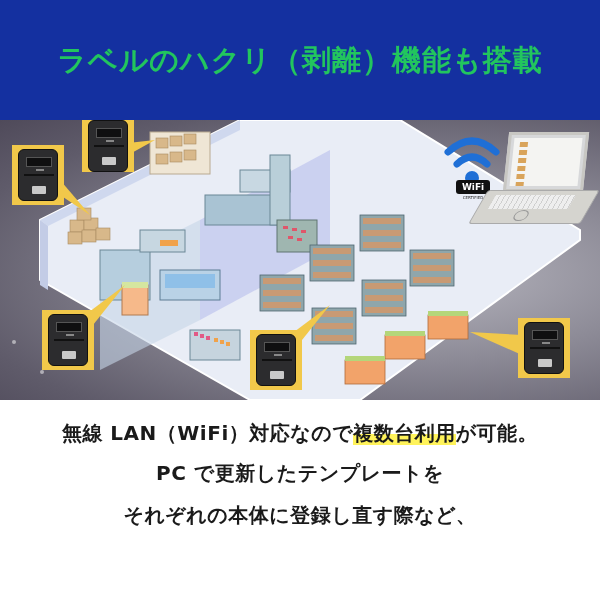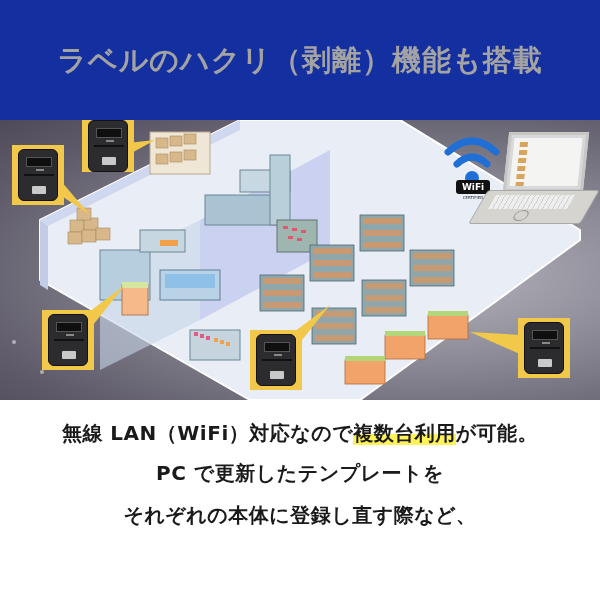--- a/index.html
+++ b/index.html
@@ -2,21 +2,21 @@
 <html><head>
 <meta charset="utf-8">
 <style>
   * { margin:0; padding:0; box-sizing:border-box; }
   html, body { width:600px; height:600px; overflow:hidden; background:#ffffff; }
   body { font-family: "DejaVu Sans", sans-serif; position:relative; }
 
   
   .banner { position:absolute; left:0; top:0; width:600px; height:120px; background:#1430a0;
     display:flex; flex-direction:column; align-items:center; justify-content:center; }
-  .banner .line { color:#a3a3a3; font-weight:bold; font-size:29px; line-height:44px; letter-spacing:1px;
+  .banner .line { color:#22c55e; font-weight:bold; font-size:29px; line-height:44px; letter-spacing:1px;
     font-family: "DejaVu Sans", sans-serif; white-space:nowrap; }
 
   
   .scene { position:absolute; left:0; top:120px; width:600px; height:280px; overflow:hidden;
     background: radial-gradient(ellipse at 70% 55%, #b7b6bf 0%, #8c8a96 40%, #5f5b6a 80%, #4f4a5a 100%); }
   .sparkle { position:absolute; width:4px; height:4px; border-radius:50%; background:rgba(255,255,255,0.5); }
 
   
   .store { position:absolute; left:0; top:0; width:600px; height:280px; }
 

